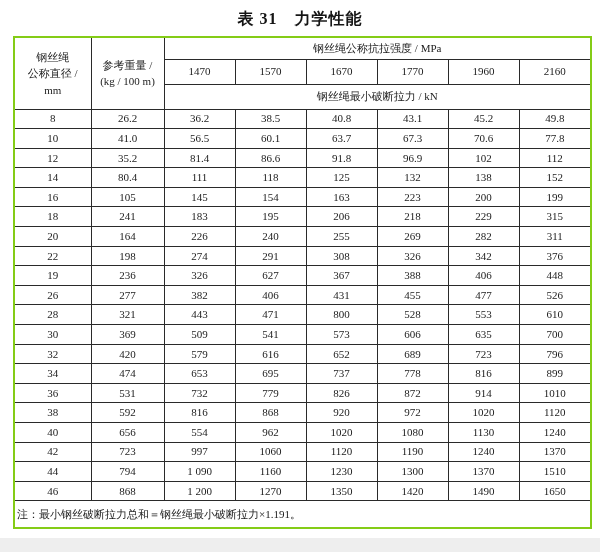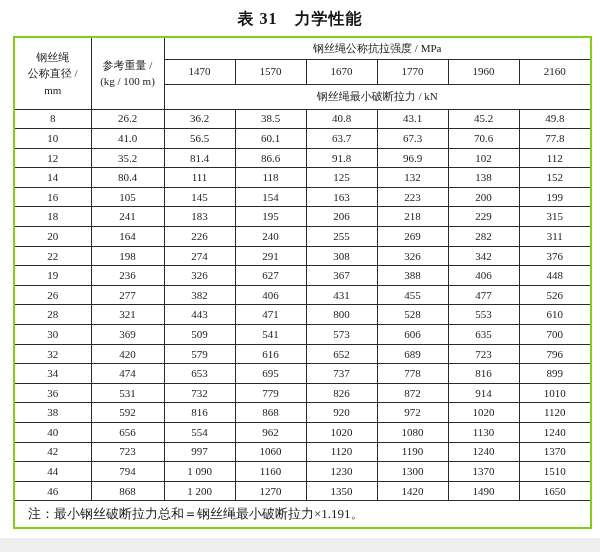--- a/index.html
+++ b/index.html
@@ -36,22 +36,22 @@
     line-height: 1.35;
   }
   thead th.multi span { display: block; line-height: 1.5; }
   thead tr.span-row th { height: 22px; }
   thead tr.strength-row th { height: 25px; font-family: Liberation Serif, serif; }
   thead tr.break-row th { height: 25px; }
   tbody td { height: 19.6px; }
   tfoot td.note-cell {
     text-align: left;
     height: 27px;
-    padding-left: 13px;
-    font-size: 13px;
+    padding-left: 2px;
+    font-size: 11px;
   }
   .bottom-strip {
     position: absolute;
     left: 0; right: 0; bottom: 0;
     height: 14px;
     background: #eeeeee;
   }
 </style>
 </head>
 <body>

